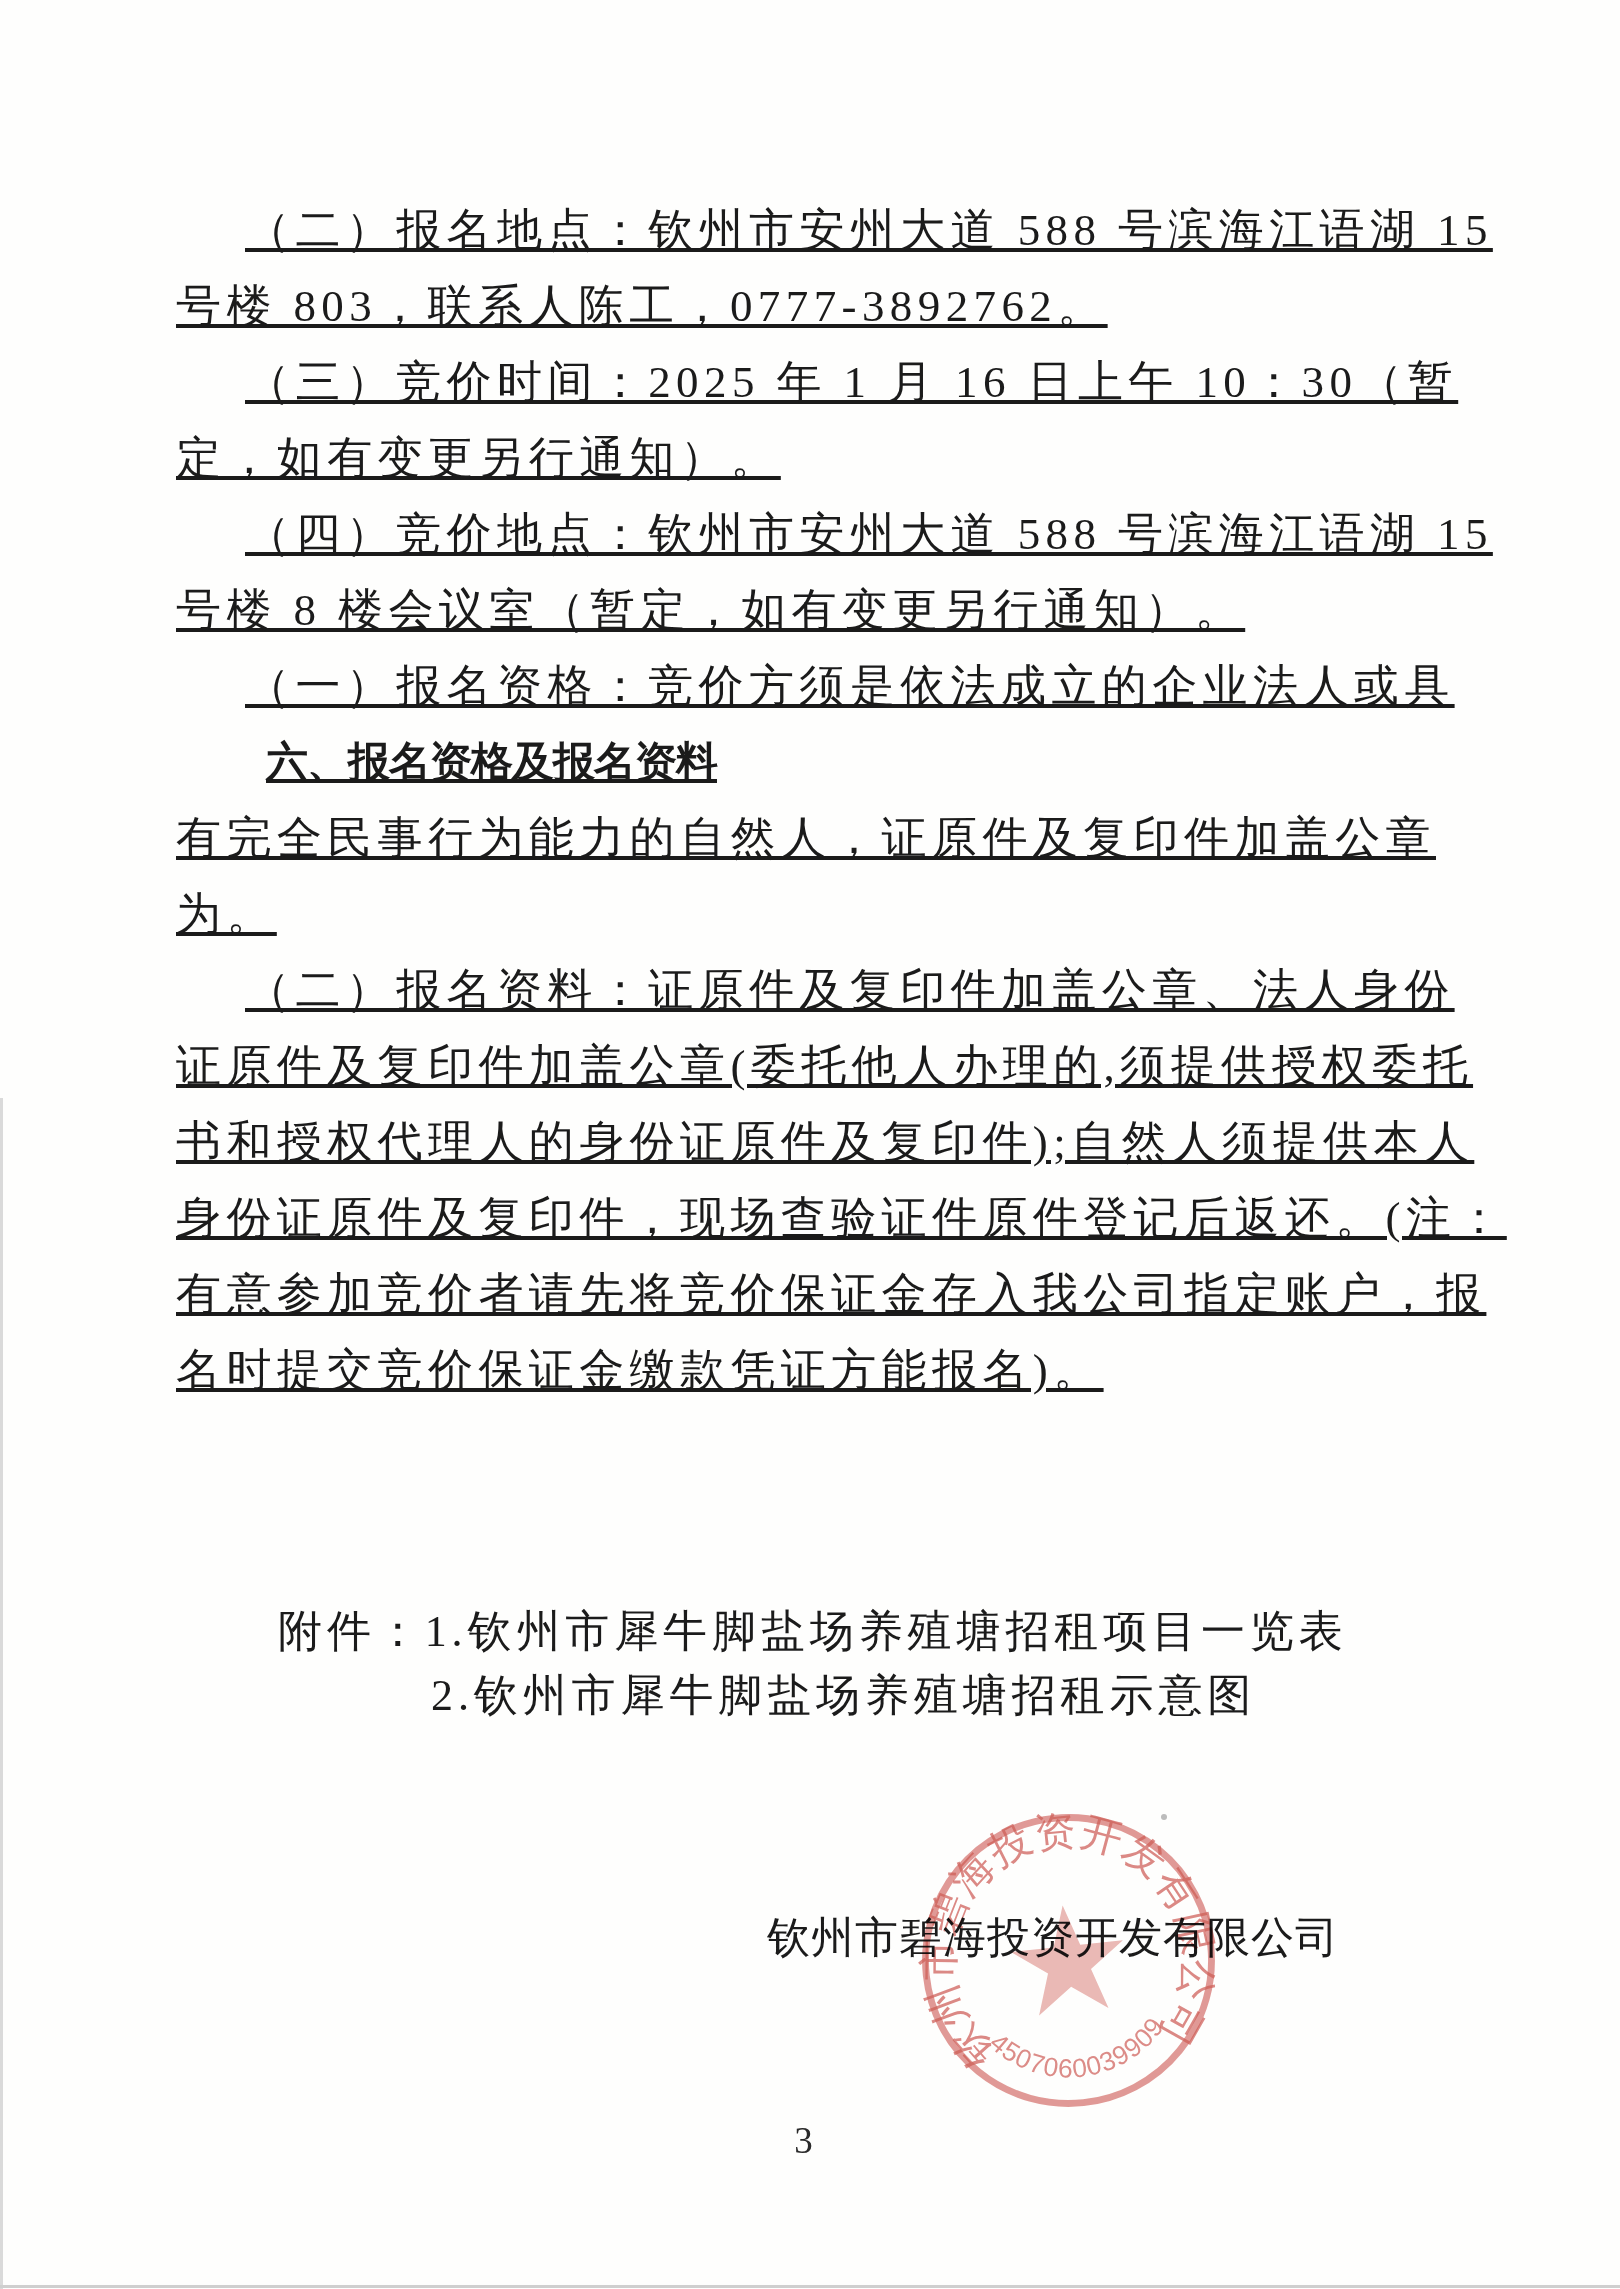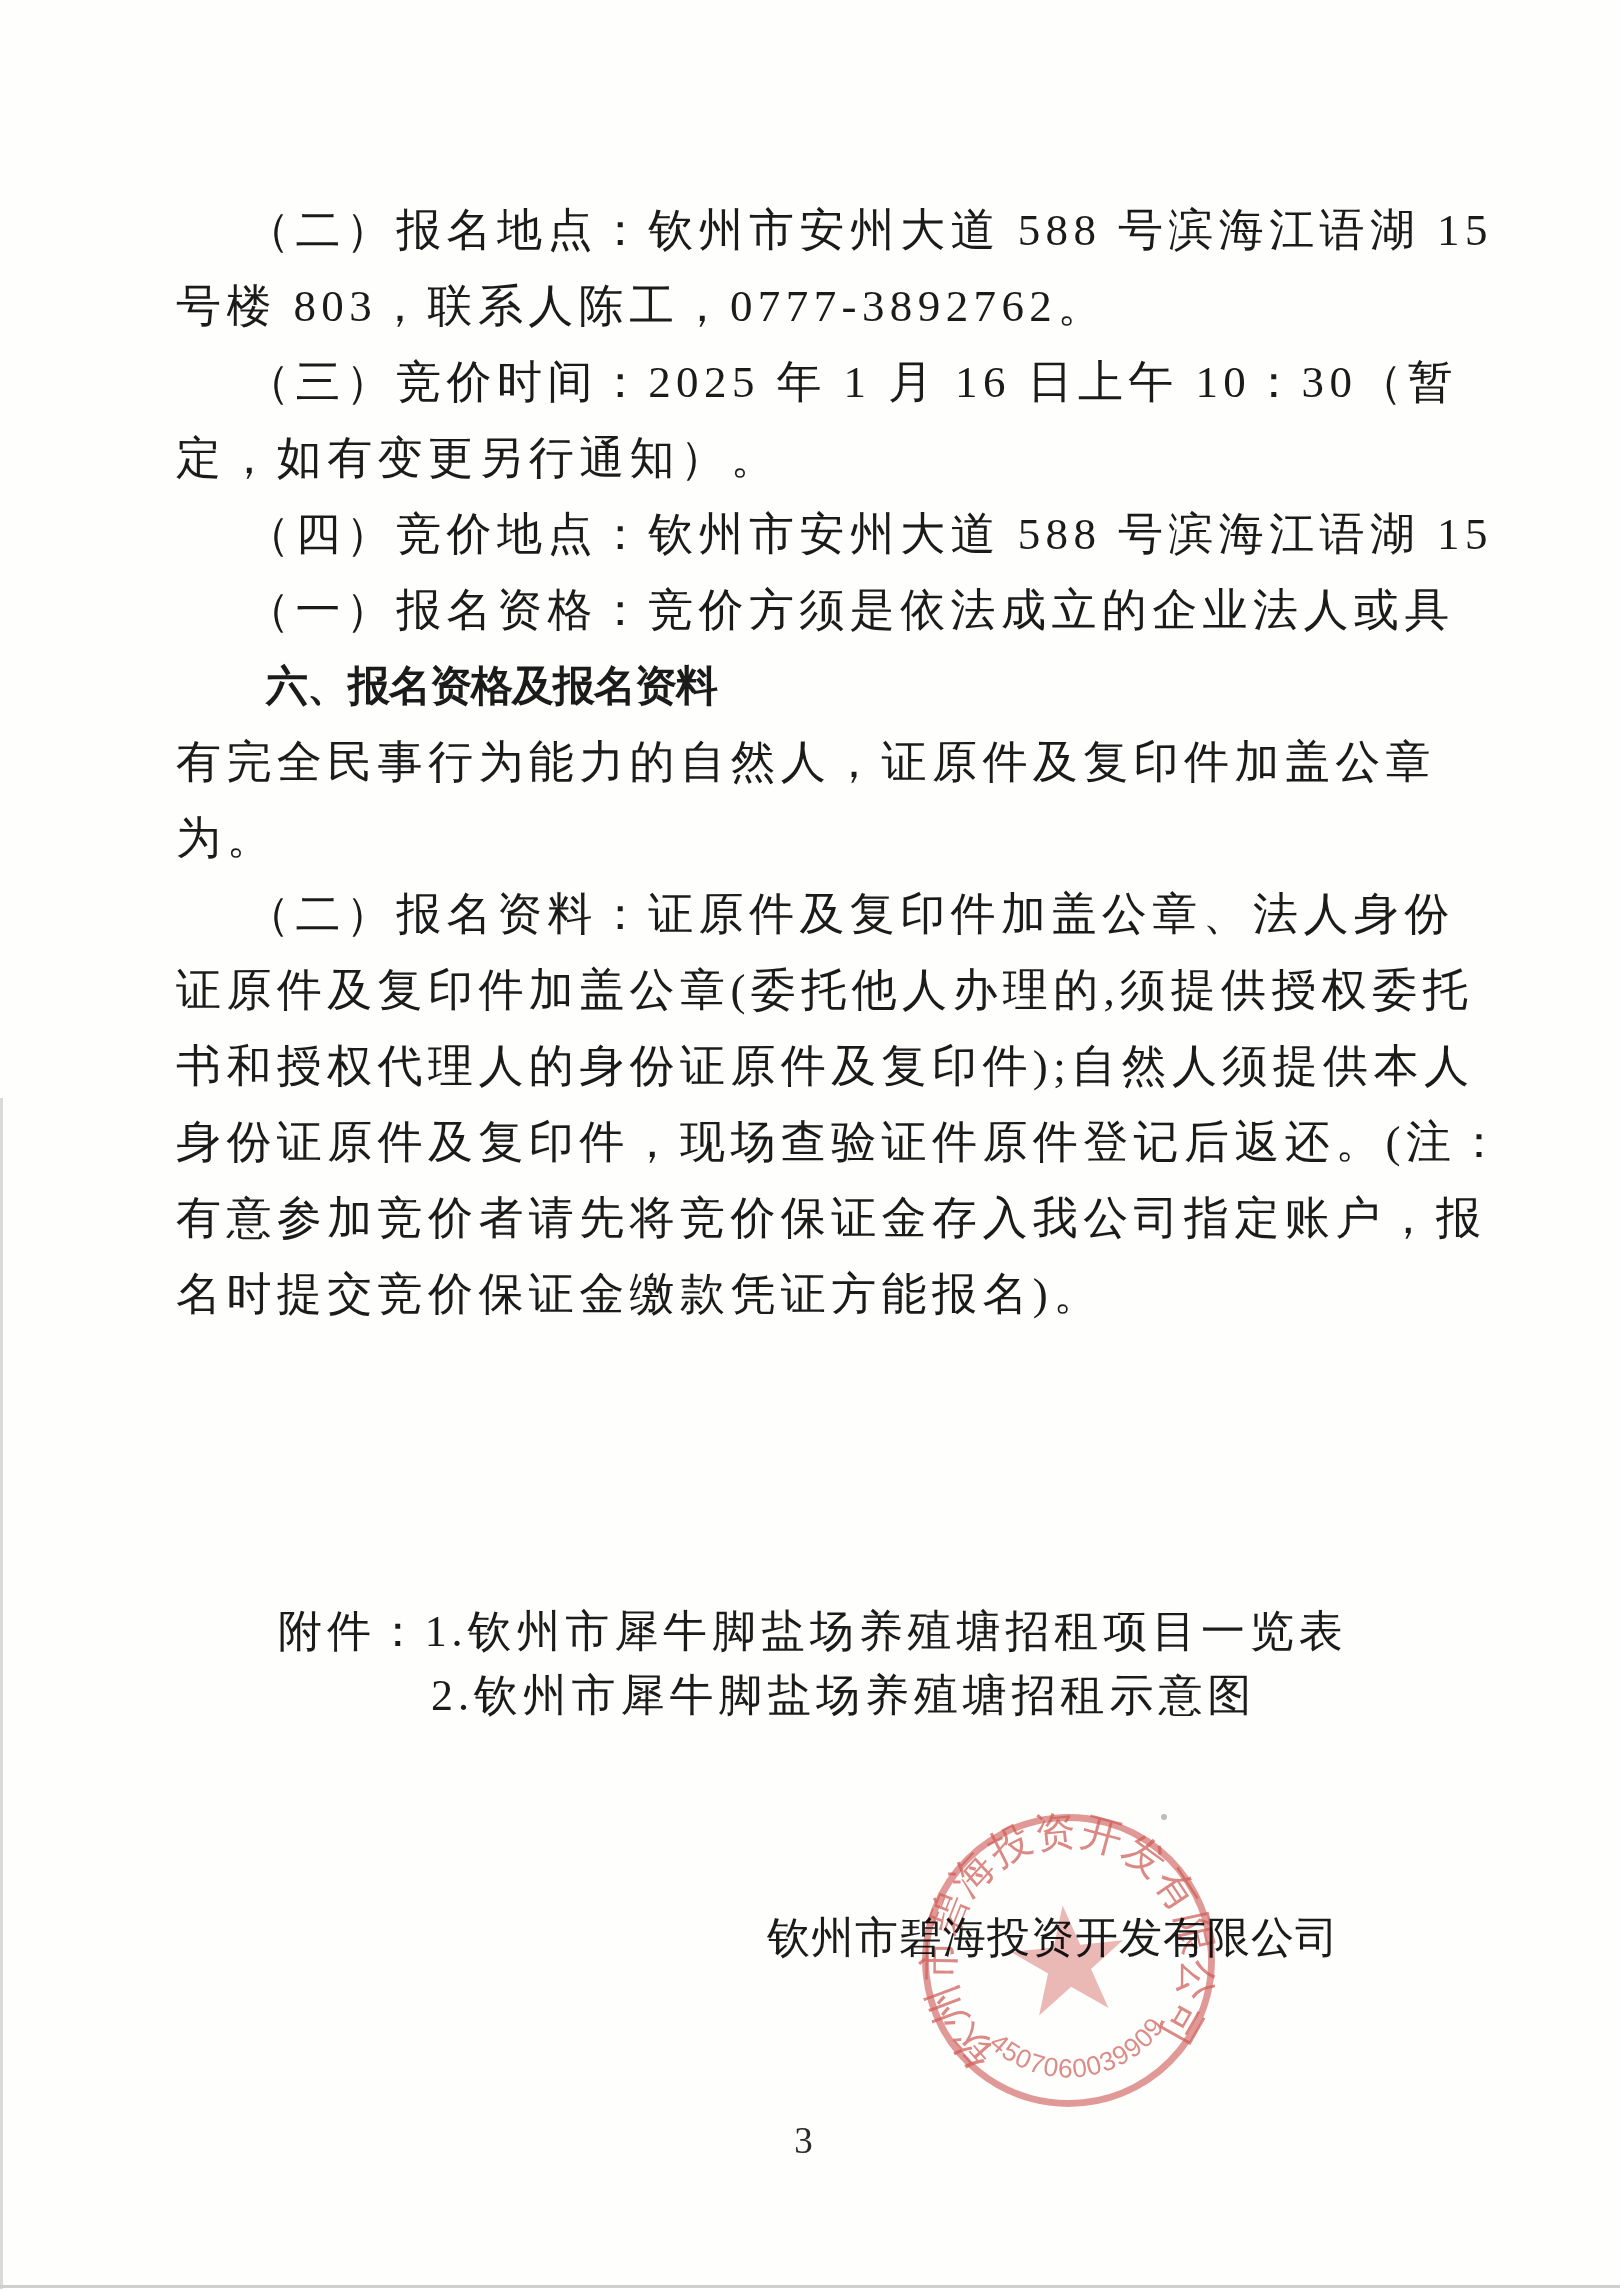--- a/index.html
+++ b/index.html
@@ -11,21 +11,21 @@
   }
   .page {
     position:relative; width:1620px; height:2290px;
     background:#fefefdff; overflow:hidden;
   }
   
   .body-text {
     position:absolute; left:176px; top:192px; width:1276px;
     font-size:45px; line-height:76px; letter-spacing:5.4px;
   }
-  .line { height:76px; white-space:nowrap; }
+  .line { height:76px; white-space:nowrap;text-decoration:underline; }
   .line.indent { padding-left:69px; }
   .line.heading {
     padding-left:90px;
     font-family:"Liberation Sans","DejaVu Sans",sans-serif;
     font-weight:bold; font-size:42px; letter-spacing:-1px;
   }
   
   .attachments {
     position:absolute; left:188px; top:1600px;
     font-size:44px; line-height:64px; letter-spacing:4.9px;
@@ -70,20 +70,21 @@
 <body>
 
 <div class="page">
 
   <div class="body-text">
     <div class="line indent">（二）报名地点：钦州市安州大道 588 号滨海江语湖 15</div>
     <div class="line">号楼 803，联系人陈工，0777-3892762。</div>
     <div class="line indent">（三）竞价时间：2025 年 1 月 16 日上午 10：30（暂</div>
     <div class="line">定，如有变更另行通知）。</div>
     <div class="line indent">（四）竞价地点：钦州市安州大道 588 号滨海江语湖 15</div>
+    <div class="line">号楼 8 楼会议室（暂定，如有变更另行通知）。</div>
     <div class="line indent">（一）报名资格：竞价方须是依法成立的企业法人或具</div>
     <div class="line heading">六、报名资格及报名资料</div>
     <div class="line">有完全民事行为能力的自然人，证原件及复印件加盖公章</div>
     <div class="line">为。</div>
     <div class="line indent">（二）报名资料：证原件及复印件加盖公章、法人身份</div>
     <div class="line">证原件及复印件加盖公章(委托他人办理的,须提供授权委托</div>
     <div class="line">书和授权代理人的身份证原件及复印件);自然人须提供本人</div>
     <div class="line">身份证原件及复印件，现场查验证件原件登记后返还。(注：</div>
     <div class="line">有意参加竞价者请先将竞价保证金存入我公司指定账户，报</div>
     <div class="line">名时提交竞价保证金缴款凭证方能报名)。</div>

